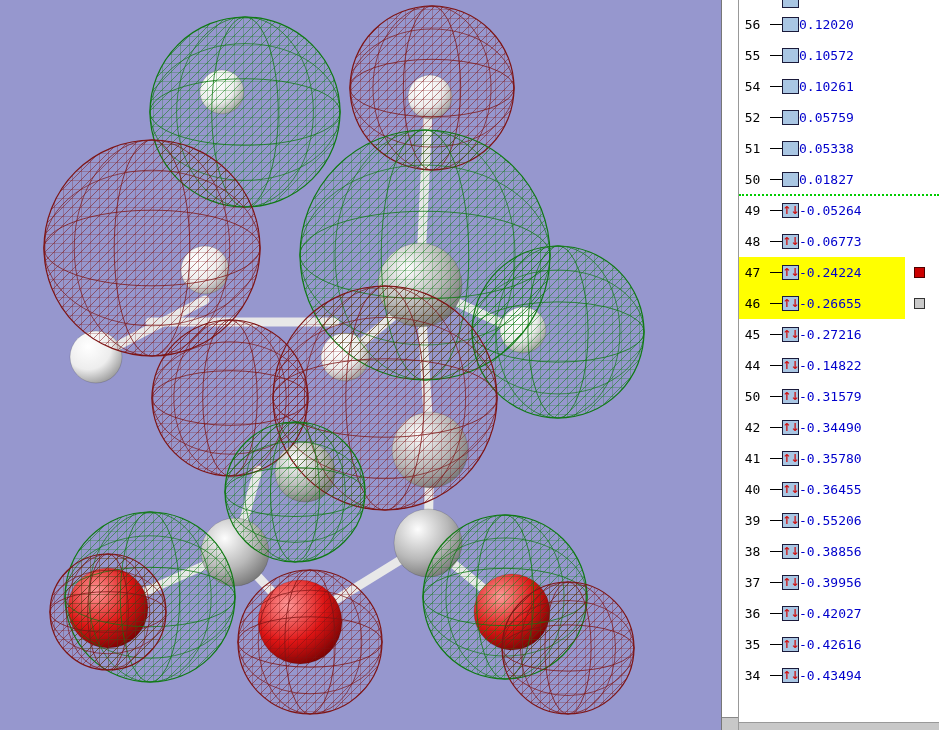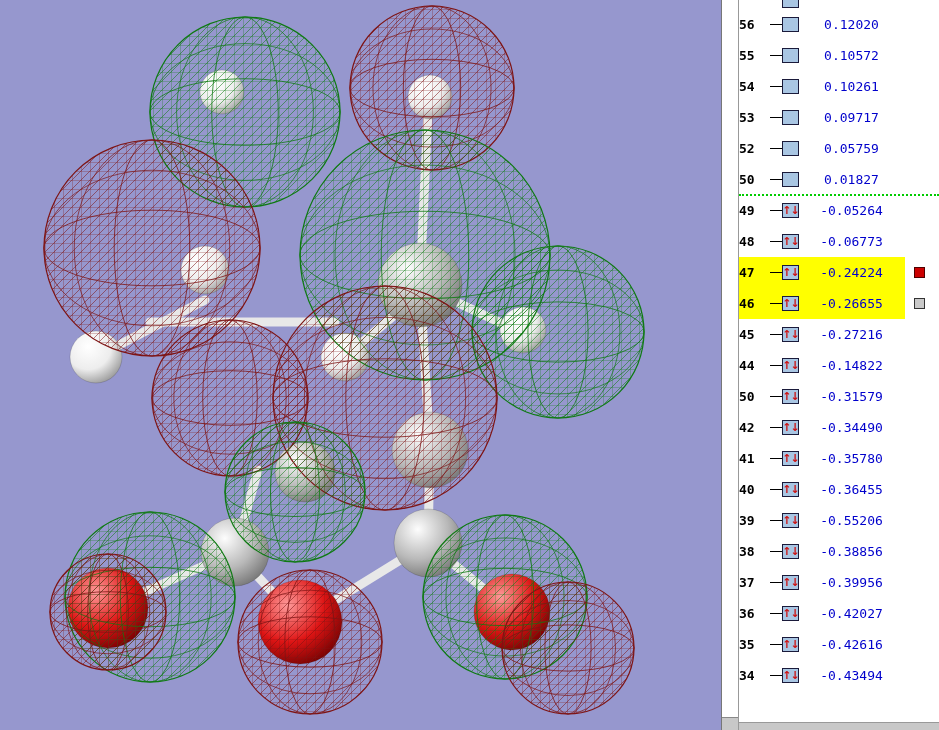--- a/index.html
+++ b/index.html
@@ -11,28 +11,28 @@
   .vscroll{flex:0 0 17px;background:var(--panel-bg,#fff);
            border-right:1px solid var(--scroll-border,#999);
            box-sizing:border-box;position:relative;}
   .vscroll .cap{position:absolute;left:0;right:0;bottom:0;height:12px;
                 background:var(--corner,#c8c8c8);border-top:1px solid #888;}
   .panel{flex:1;background:var(--panel-bg,#fff);display:flex;flex-direction:column;overflow:hidden;}
   #orbital-rows{flex:1;overflow:hidden;}
   .row{height:31px;display:flex;align-items:center;}
   .rowmain{width:166px;height:100%;display:flex;align-items:center;box-sizing:border-box;}
   .row.hl .rowmain{background:var(--hl,#ffff00);}
-  .num{width:27px;text-align:left;font-size:13px;color:var(--numcol,#000);font-weight:bold;}
+  .num{width:27px;text-align:center;font-size:13px;color:var(--numcol,#000);}
   .tick{width:12px;height:1px;background:#000;margin-left:4px;flex:0 0 auto;}
   .sq{width:17px;height:15px;background:var(--sqfill,#a9c6e3);
       border:1px solid var(--sqborder,#1a1a3a);box-sizing:border-box;
       display:flex;align-items:center;justify-content:center;flex:0 0 auto;}
   .arrow{font-size:11px;line-height:1;font-weight:bold;letter-spacing:-1px;
          color:var(--arrow,#cc1111);font-family:"DejaVu Sans",sans-serif;}
-  .energy{flex:1;text-align:center;font-size:13px;color:var(--energy,#0000cc);padding-right:1px;}
+  .energy{flex:1;text-align:left;font-size:13px;color:var(--energy,#0000cc);padding-right:1px;}
   .marker{width:11px;height:11px;margin-left:9px;box-sizing:border-box;flex:0 0 auto;}
   .marker.red{background:var(--marker-red,#cc0000);border:1px solid #500000;}
   .marker.gray{background:var(--marker-gray,#c9c9c9);border:1px solid #333;}
   .sep{height:0;border-top:2px dotted var(--sep,#00cc00);margin:-1px 0;}
   .row.partial{height:9px;overflow:hidden;align-items:flex-start;}
   .row.partial .tick{visibility:hidden;}
   .row.partial .sq{margin-top:-8px;}
   .hscroll{flex:0 0 8px;height:8px;background:var(--corner,#c8c8c8);
            border-top:1px solid #999;box-sizing:border-box;}
 </style>
@@ -239,32 +239,32 @@
         <div class="row">
           <div class="rowmain">
             <span class="num">54</span>
             <span class="tick"></span>
             <span class="sq"></span>
             <span class="energy">0.10261</span>
           </div>
         </div>
         <div class="row">
           <div class="rowmain">
-            <span class="num">53</span>
-            <span class="tick"></span>
-            <span class="sq"></span>
-            <span class="energy">0.09717</span>
-          </div>
-        </div>
-        <div class="row">
-          <div class="rowmain">
             <span class="num">52</span>
             <span class="tick"></span>
             <span class="sq"></span>
             <span class="energy">0.05759</span>
+          </div>
+        </div>
+        <div class="row">
+          <div class="rowmain">
+            <span class="num">51</span>
+            <span class="tick"></span>
+            <span class="sq"></span>
+            <span class="energy">0.05338</span>
           </div>
         </div>
         <div class="row">
           <div class="rowmain">
             <span class="num">50</span>
             <span class="tick"></span>
             <span class="sq"></span>
             <span class="energy">0.01827</span>
           </div>
         </div>

